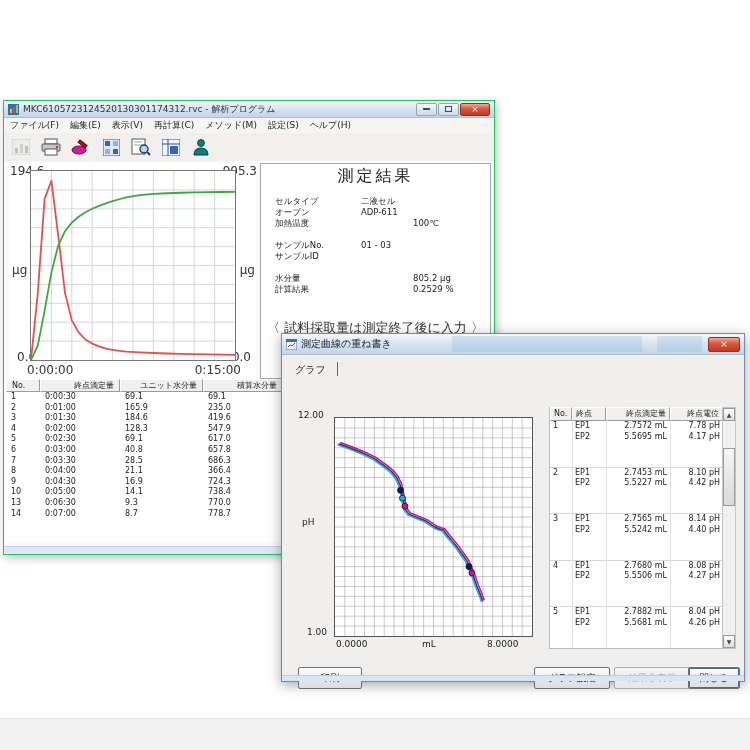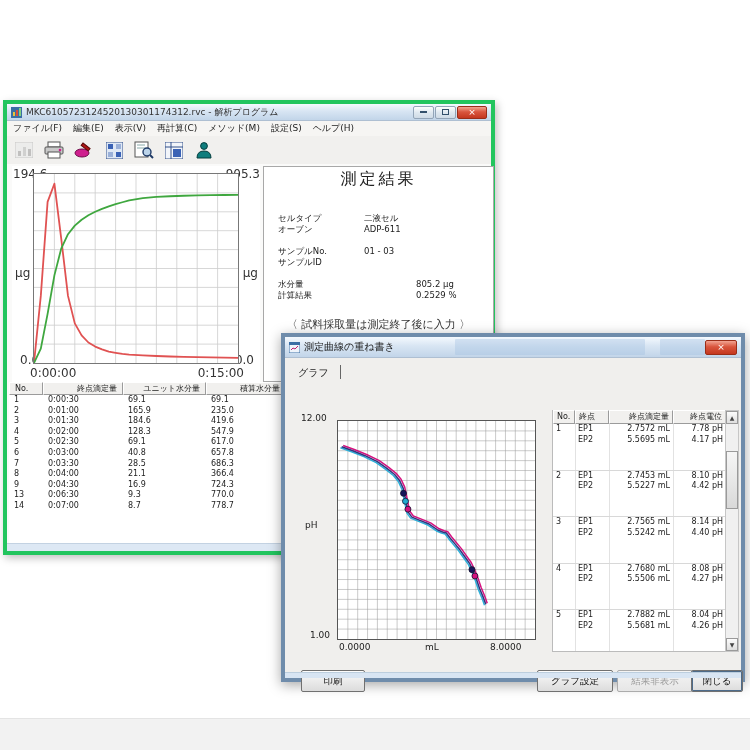--- a/index.html
+++ b/index.html
@@ -8,21 +8,21 @@
     font-family:"DejaVu Sans","Liberation Sans",sans-serif;
     overflow:hidden;color:#222;-webkit-font-smoothing:antialiased;
   }
   .nosel{user-select:none}
 
   
   .bottom-strip{position:absolute;left:0;top:718px;width:750px;height:32px;
     background:#f2f2f2;border-top:1px solid #e4e4e4}
 
   
-  .win{position:absolute;background:#22c55e;border:4px solid #22c55e;
+  .win{position:absolute;background:#22c55e;border:1px solid #22c55e;
     box-shadow:2px 3px 8px rgba(0,0,0,.25);box-sizing:border-box}
   .titlebar{position:absolute;left:0;top:0;right:0;display:flex;align-items:center;
     background:linear-gradient(#f4f9fe,#d8e5f3 45%,#c2d5e9);
     border-bottom:1px solid #aebfd2;padding:0 4px;box-sizing:border-box;overflow:hidden}
   .title-text{font-size:9px;color:#333;margin-left:4px;white-space:nowrap;overflow:hidden}
   .caps{margin-left:auto;display:flex;gap:1px;flex:0 0 auto}
   .cap{height:13px;border:1px solid #93a5b8;border-radius:2px;
     background:linear-gradient(#fdfefe,#dfe8f0 50%,#cfdbe6);display:flex;
     align-items:center;justify-content:center;box-sizing:border-box}
   .cap.min,.cap.max{width:21px}
@@ -55,21 +55,21 @@
 
   
   .results-panel{position:absolute;left:256px;top:2px;width:229px;height:214px;
     background:#fff;border:1px solid #a8a8a8;font-size:8.5px}
   .results-title{text-align:center;font-size:16px;letter-spacing:3px;margin-top:2px;color:#222}
   .rrow{position:relative;height:11px;margin-left:14px}
   .rrow .lab{position:absolute;left:0;top:0}
   .rrow .val{position:absolute;top:0;white-space:nowrap}
   .rrow .v-mid{left:86px}
   .rrow .v-right{left:138px}
-  .results-note{text-align:center;font-size:11px;margin-top:16px;color:#333}
+  .results-note{text-align:center;font-size:13px;margin-top:24px;color:#333}
 
   
   .btable{position:absolute;left:2px;top:218px;width:277px;height:163px;background:#fff;
     border-right:1px solid #cfcfcf}
   .btable-head{display:grid;grid-template-columns:34px 80px 83px 80px;height:13px}
   .hcell{background:#f1f0ee;border:1px solid;border-color:#ffffff #9b9b9b #9b9b9b #ffffff;
     font-size:8px;line-height:11px;box-sizing:border-box;padding:0 5px;color:#222;
     white-space:nowrap;overflow:hidden}
   .hcell.hr{text-align:right}
   .btable-body{position:absolute;left:0;top:13px;right:0;bottom:0;overflow:hidden}
@@ -245,28 +245,32 @@
             <line x1="180" y1="0" x2="180" y2="200" stroke="#cdcdcd" stroke-width="0.8" vector-effect="non-scaling-stroke"></line>
             <line x1="0" y1="180" x2="200" y2="180" stroke="#cdcdcd" stroke-width="0.8" vector-effect="non-scaling-stroke"></line>
             <polyline points="0.00,200.00 6.67,128.98 13.33,29.50 20.00,10.28 26.67,68.14 33.33,128.98 40.00,158.07 46.67,170.71 53.33,178.31 60.00,182.63 66.67,185.51 73.33,187.87 80.00,189.21 86.67,190.44 93.33,191.06 106.67,191.98 120.00,192.60 133.33,193.11 146.67,193.53 160.00,193.83 173.33,194.14 186.67,194.35 200.00,194.55" fill="none" stroke="#e05252" stroke-width="1.8" stroke-linejoin="round" vector-effect="non-scaling-stroke"></polyline>
             <polyline points="0.00,200.00 6.67,184.73 13.33,148.08 20.00,107.30 26.67,78.96 33.33,63.69 40.00,54.68 46.67,48.38 53.33,43.72 60.00,39.99 66.67,36.87 73.33,34.26 80.00,31.95 86.67,29.89 93.33,27.97 106.67,25.58 120.00,24.30 133.33,23.53 146.67,23.00 160.00,22.62 173.33,22.38 186.67,22.22 200.00,22.11" fill="none" stroke="#3fa73f" stroke-width="1.8" stroke-linejoin="round" vector-effect="non-scaling-stroke"></polyline>
           </svg>
       </div>
     </div>
 
     <div class="results-panel">
       <div class="results-title">測定結果</div>
-      <div style="margin-top:23px" id="results-rows">
+      <div style="margin-top:9px" id="results-rows">
           <div class="rrow">
             <span class="lab">セルタイプ</span>
             <span class="val v-mid">二液セル</span>
           </div>
           <div class="rrow">
             <span class="lab">オーブン</span>
             <span class="val v-mid">ADP-611</span>
+          </div>
+          <div class="rrow">
+            <span class="lab">加熱温度</span>
+            <span class="val v-right">100℃</span>
           </div>
           <div class="rrow">
             <span class="lab"></span>
             <span class="val v-mid"></span>
           </div>
           <div class="rrow">
             <span class="lab">サンプルNo.</span>
             <span class="val v-mid">01 - 03</span>
           </div>
           <div class="rrow">
@@ -343,20 +347,26 @@
             <span class="tc">8</span>
             <span class="tc num">0:04:00</span>
             <span class="tc num">21.1</span>
             <span class="tc num">366.4</span>
           </div>
           <div class="trow">
             <span class="tc">9</span>
             <span class="tc num">0:04:30</span>
             <span class="tc num">16.9</span>
             <span class="tc num">724.3</span>
+          </div>
+          <div class="trow">
+            <span class="tc">10</span>
+            <span class="tc num">0:05:00</span>
+            <span class="tc num">14.1</span>
+            <span class="tc num">738.4</span>
           </div>
           <div class="trow">
             <span class="tc">13</span>
             <span class="tc num">0:06:30</span>
             <span class="tc num">9.3</span>
             <span class="tc num">770.0</span>
           </div>
           <div class="trow">
             <span class="tc">14</span>
             <span class="tc num">0:07:00</span>

